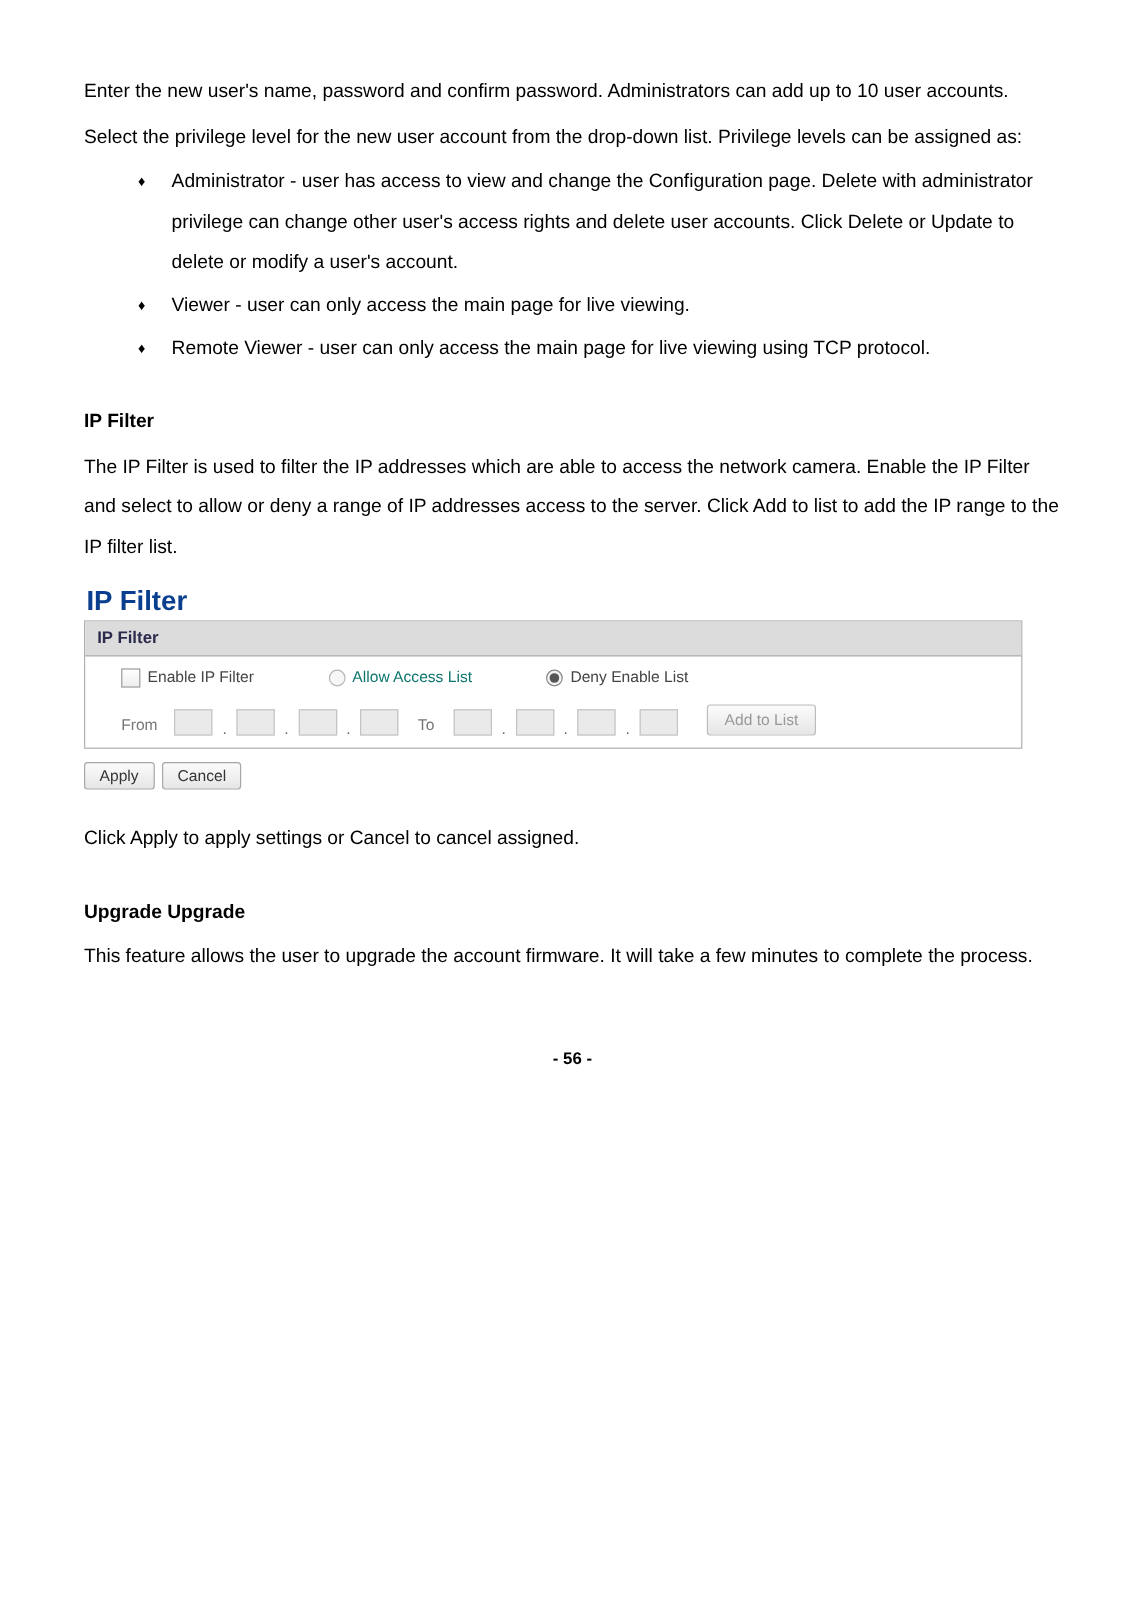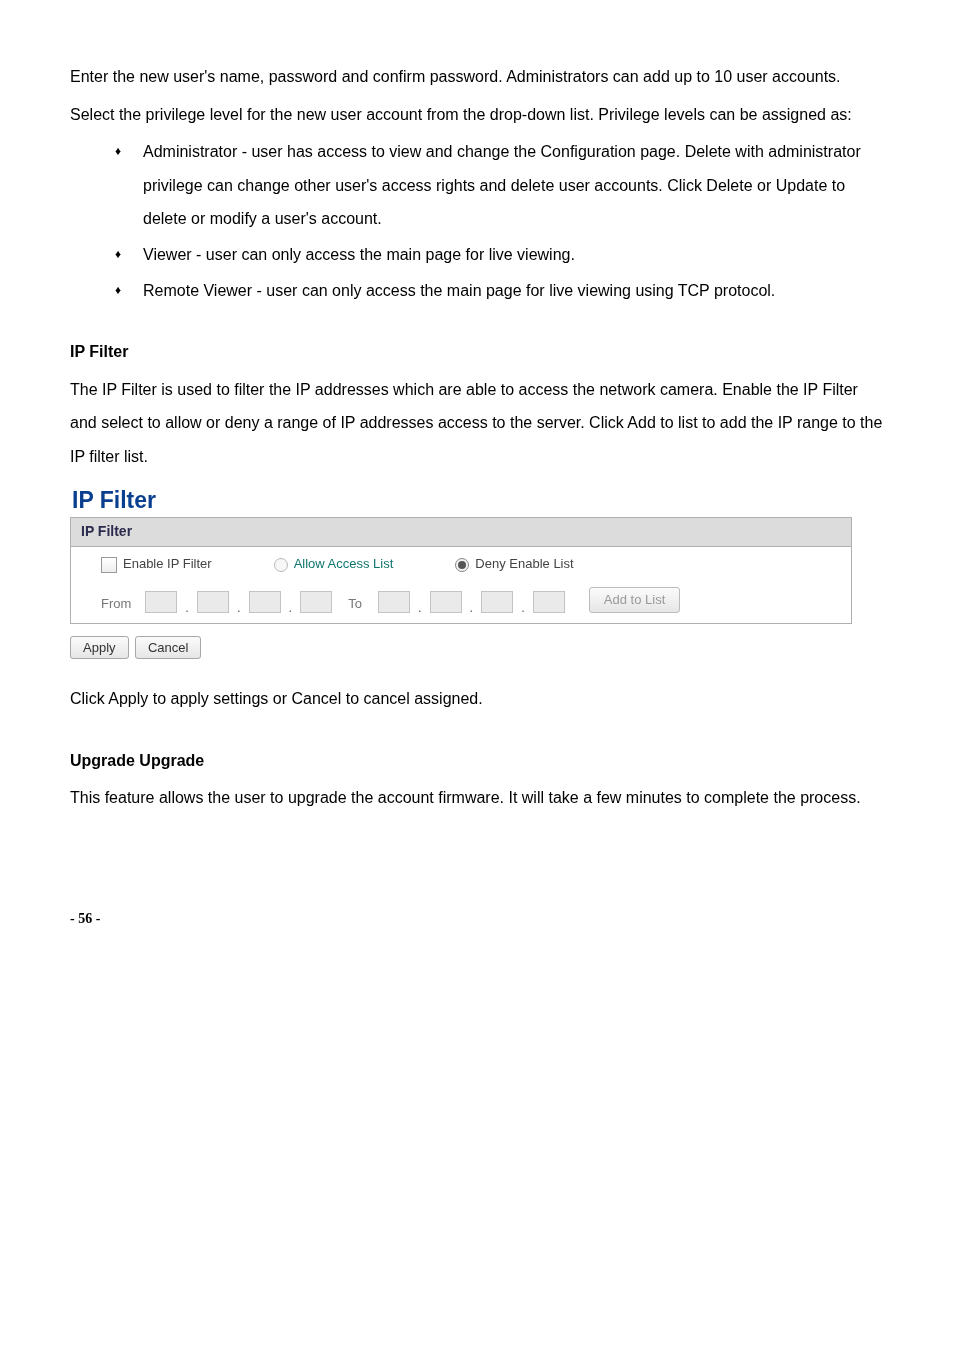--- a/index.html
+++ b/index.html
@@ -137,24 +137,24 @@
   .stdbtn {
     padding: 3px 12px;
     background: linear-gradient(#fbfbfb,#e6e6e6);
     border: 1px solid #a8a8a8;
     border-radius: 3px;
     color: #333;
     font-size: 13px;
     margin-right: 2px;
   }
   .page-num {
+    text-align: center;
     font-size: 14px;
-    margin-top: 89px;
-    font-weight: bold;
-    font-family: Liberation Serif, serif;
+    margin-top: 53px;
+    font-weight: bold;
   }
 </style>
 </head>
 <body>
 
 <p class="para">Enter the new user's name, password and confirm password. Administrators can add up to 10 user accounts.</p>
 
 <p class="para">Select the privilege level for the new user account from the drop-down list. Privilege levels can be assigned as:</p>
 
 <ul class="bullets">

